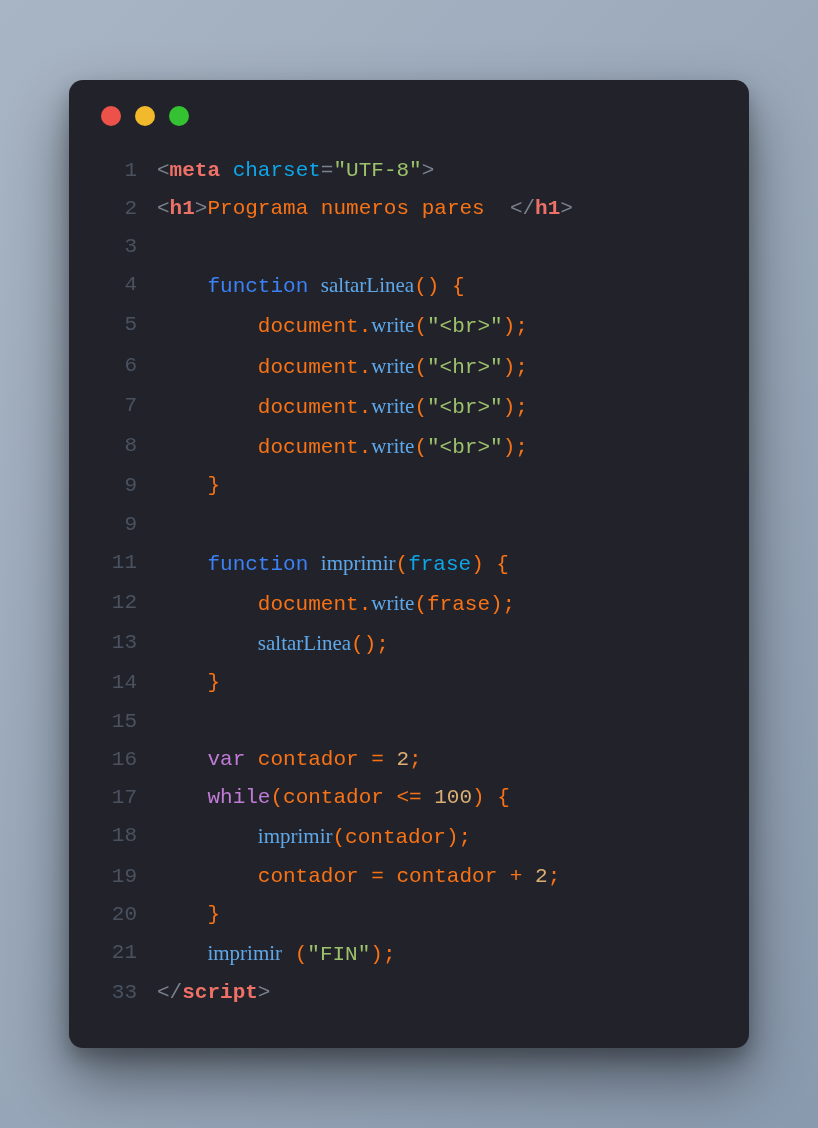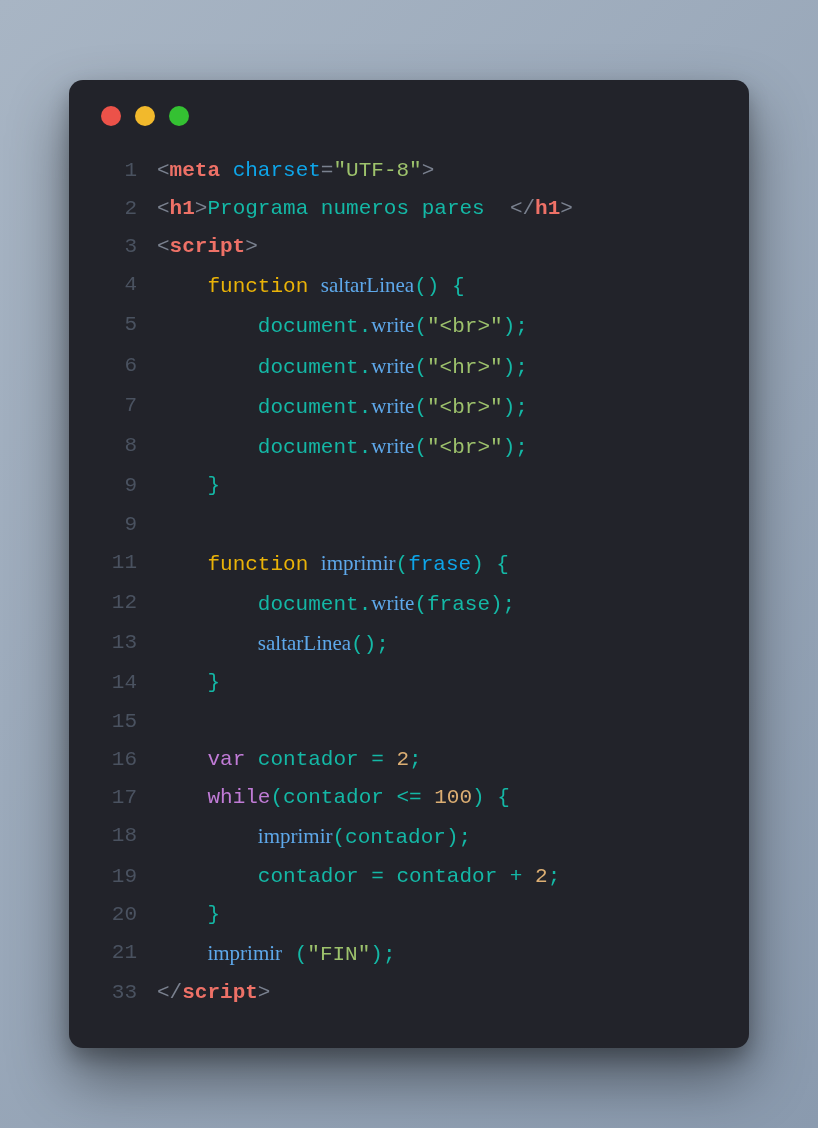--- a/index.html
+++ b/index.html
@@ -49,38 +49,38 @@
     margin-right: 20px;
     flex-shrink: 0;
     user-select: none;
   }
   .content { color: #e9e6dc; }
   .pun { color: #7a818f; }
   .tag { color: #ee7167; font-weight: bold; }
   .attr { color: #0ea5e9; }
   .str { color: #9dc26c; }
   .kw { color: #c07bd6; text-align: center; }
-  .kw2 { color: #eab308; }
+  .kw2 { color: #3b82f6; }
   .fn { color: #5ea8ea; font-family: Liberation Serif, serif; }
-  .var { color: #14b8a6; }
+  .var { color: #f97316; }
   .num { color: #dcae73; }
 </style>
 </head>
 <body>
 
 <div class="window">
   <div class="traffic-lights">
     <div class="light red"></div>
     <div class="light yellow"></div>
     <div class="light green"></div>
   </div>
   <div class="code" id="code">
       <div class="line"><span class="ln">1</span><span class="content"><span class="pun">&lt;</span><span class="tag">meta</span><span class="var"> </span><span class="attr">charset</span><span class="pun">=</span><span class="str">"UTF-8"</span><span class="pun">&gt;</span></span></div>
       <div class="line"><span class="ln">2</span><span class="content"><span class="pun">&lt;</span><span class="tag">h1</span><span class="pun">&gt;</span><span class="var">Programa numeros pares  </span><span class="pun">&lt;/</span><span class="tag">h1</span><span class="pun">&gt;</span></span></div>
-      <div class="line"><span class="ln">3</span><span class="content"><span class="pun">&lt;</span><span class="tag">script</span><span class="pun">&gt;</span></span></div>
+      <div class="line"><span class="ln">3</span></div>
       <div class="line"><span class="ln">4</span><span class="content"><span class="var">    </span><span class="kw2">function</span><span class="var"> </span><span class="fn">saltarLinea</span><span class="var">() {</span></span></div>
       <div class="line"><span class="ln">5</span><span class="content"><span class="var">        document.</span><span class="fn">write</span><span class="var">(</span><span class="str">"&lt;br&gt;"</span><span class="var">);</span></span></div>
       <div class="line"><span class="ln">6</span><span class="content"><span class="var">        document.</span><span class="fn">write</span><span class="var">(</span><span class="str">"&lt;hr&gt;"</span><span class="var">);</span></span></div>
       <div class="line"><span class="ln">7</span><span class="content"><span class="var">        document.</span><span class="fn">write</span><span class="var">(</span><span class="str">"&lt;br&gt;"</span><span class="var">);</span></span></div>
       <div class="line"><span class="ln">8</span><span class="content"><span class="var">        document.</span><span class="fn">write</span><span class="var">(</span><span class="str">"&lt;br&gt;"</span><span class="var">);</span></span></div>
       <div class="line"><span class="ln">9</span><span class="content"><span class="var">    }</span></span></div>
       <div class="line"><span class="ln">9</span><span class="content"><span class="var"></span></span></div>
       <div class="line"><span class="ln">11</span><span class="content"><span class="var">    </span><span class="kw2">function</span><span class="var"> </span><span class="fn">imprimir</span><span class="var">(</span><span class="attr">frase</span><span class="var">) {</span></span></div>
       <div class="line"><span class="ln">12</span><span class="content"><span class="var">        document.</span><span class="fn">write</span><span class="var">(frase);</span></span></div>
       <div class="line"><span class="ln">13</span><span class="content"><span class="var">        </span><span class="fn">saltarLinea</span><span class="var">();</span></span></div>

